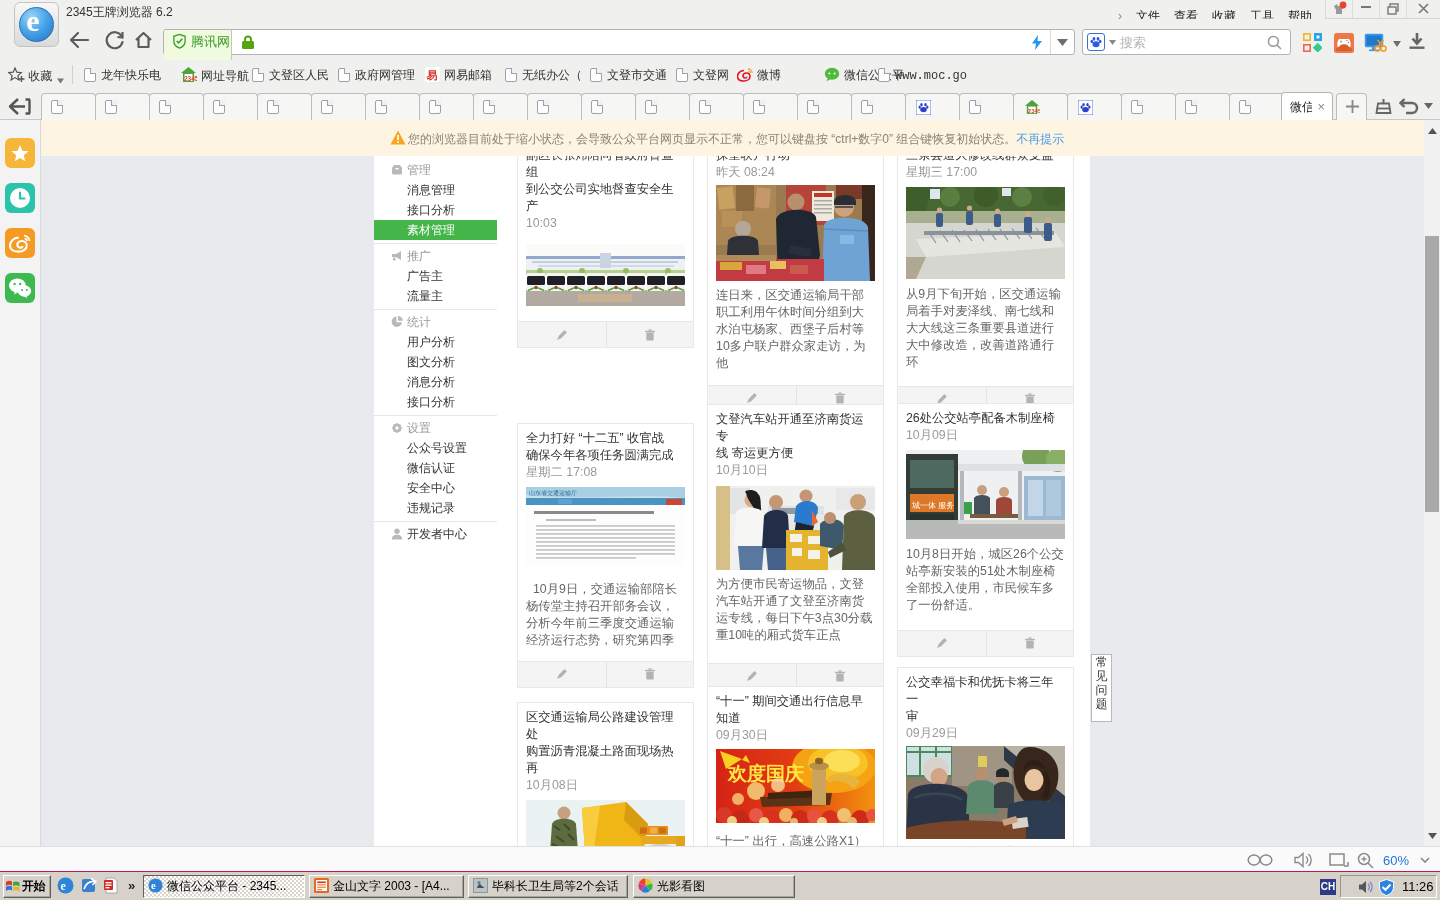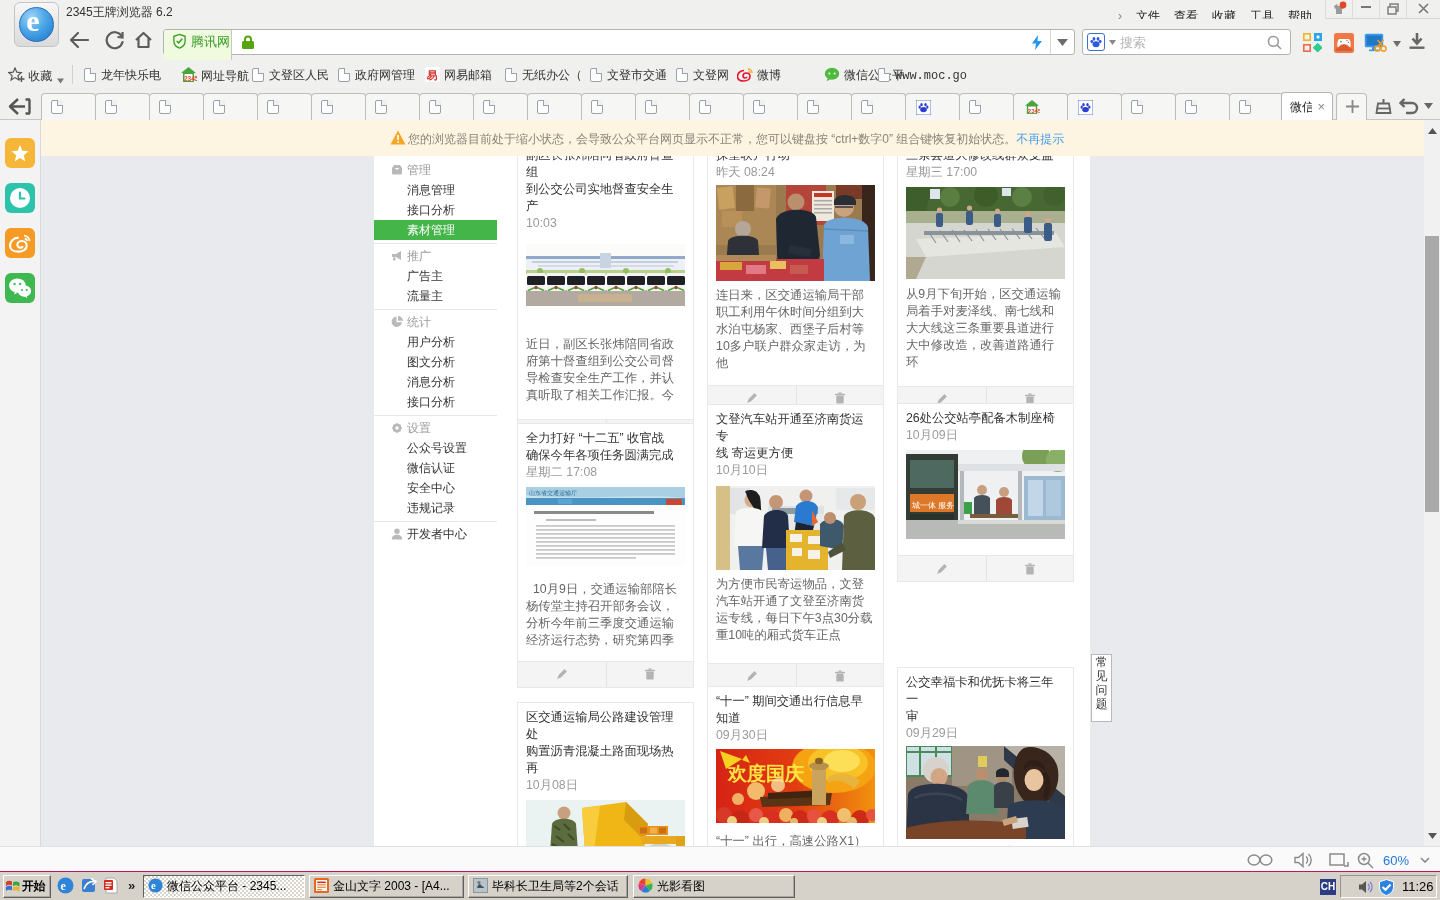--- a/index.html
+++ b/index.html
@@ -395,21 +395,20 @@
               </g>
             <use href="#bus" x="20"></use>
               <use href="#bus" x="40"></use>
               <use href="#bus" x="60"></use>
               <use href="#bus" x="80"></use>
               <use href="#bus" x="100"></use>
               <use href="#bus" x="120"></use>
               <use href="#bus" x="140"></use>
           </g>
         </svg>
-        <div class="cb" style="margin-top:30px">近日，副区长张炜陪同省政府第十督查组到公交公司督导检查安全生产工作，并认真听取了相关工作汇报。今</div>
         <div class="cft" style="margin-top:15px">
             <span class="half">
               <svg width="12" height="12" viewBox="0 0 12 12">
                 <path d="M1 11 L2.8 6.8 L8.5 1.1 L10.9 3.5 L5.2 9.2 Z" fill="#b3b3b3"></path>
               </svg>
             </span>
             <span class="half">
               <svg width="12" height="12" viewBox="0 0 12 12">
                 <rect x="2.3" y="3.6" width="7.4" height="8" rx="1" fill="#b3b3b3"></rect>
                 <rect x="1" y="1.8" width="10" height="1.4" fill="#b3b3b3"></rect>
@@ -709,20 +708,21 @@
             <rect x="140" y="30" width="15" height="36" fill="#aec8de"></rect>
           <circle cx="76" cy="40" r="5" fill="#c8a080"></circle>
             <path d="M68 48 C70 44 82 44 84 48 L84 66 L68 66 Z" fill="#44505a"></path>
           <circle cx="98" cy="42" r="5" fill="#c8a080"></circle>
             <path d="M90 50 C92 46 104 46 106 50 L106 66 L90 66 Z" fill="#a04838"></path>
           <rect x="64" y="64" width="48" height="4" fill="#7a5c3c"></rect>
             <rect x="58" y="52" width="8" height="12" fill="#3ba048"></rect>
           <rect y="70" width="159" height="19" fill="#b8bab8"></rect>
           <path d="M52 70 L159 70 L159 74 L52 74 Z" fill="#d8d8d4"></path>
         </svg>
+        <div class="cb" style="margin-top:7px">10月8日开始，城区26个公交站亭新安装的51处木制座椅全部投入使用，市民候车多了一份舒适。</div>
         <div class="cft" style="margin-top:16px">
             <span class="half">
               <svg width="12" height="12" viewBox="0 0 12 12">
                 <path d="M1 11 L2.8 6.8 L8.5 1.1 L10.9 3.5 L5.2 9.2 Z" fill="#b3b3b3"></path>
               </svg>
             </span>
             <span class="half">
               <svg width="12" height="12" viewBox="0 0 12 12">
                 <rect x="2.3" y="3.6" width="7.4" height="8" rx="1" fill="#b3b3b3"></rect>
                 <rect x="1" y="1.8" width="10" height="1.4" fill="#b3b3b3"></rect>

